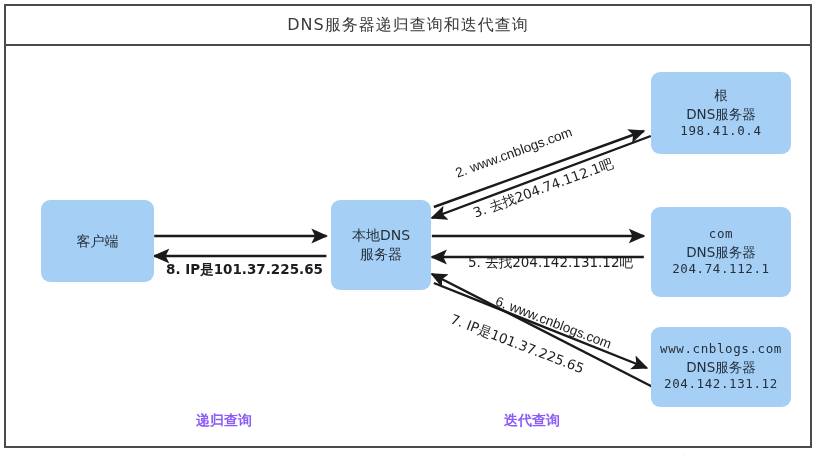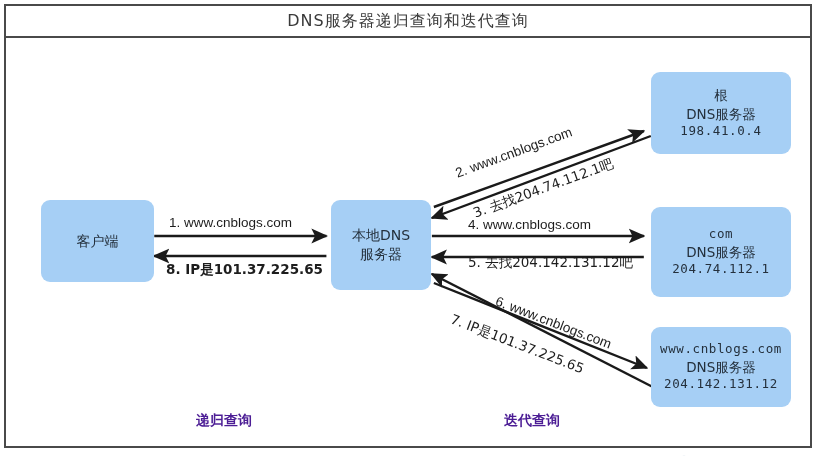--- a/index.html
+++ b/index.html
@@ -11,21 +11,21 @@
   }
   .frame{
     position:absolute;left:4px;top:4px;
     width:808px;height:444px;
     border:2px solid #4a4a4a;
     box-sizing:border-box;
     background:#fff;
   }
   .title-bar{
     position:absolute;left:0;top:0;
-    width:100%;height:32px;
+    width:100%;height:40px;
     border-bottom:2px solid #4a4a4a;
     box-sizing:border-box;
     display:flex;align-items:center;justify-content:center;
   }
   .title-text{
     font-size:16px;color:#3a3a3a;letter-spacing:1px;
     font-family:"DejaVu Sans","Liberation Sans",sans-serif;
   }
   .canvas{
     position:absolute;left:0;top:44px;
@@ -55,21 +55,21 @@
   svg.wires{position:absolute;left:0;top:0;width:100%;height:100%;overflow:visible;}
   .edge-label{
     position:absolute;
     font-size:13.5px;color:#1d1d1d;white-space:nowrap;
     font-family:"Liberation Sans","DejaVu Sans",sans-serif;
   }
   .edge-label.cjkmix{font-family:"DejaVu Sans","Liberation Sans",sans-serif;}
 
   .section-label{
     position:absolute;
-    font-size:14px;font-weight:bold;color:#4c1d95;
+    font-size:14px;font-weight:bold;color:#8b5cf6;
     font-family:"DejaVu Sans","Liberation Sans",sans-serif;
     white-space:nowrap;
   }
   #label-recursive{left:190px;top:362px;}
   #label-iterative{left:498px;top:362px;}
 
   .wm-wechat{
     position:absolute;left:668px;top:404px;
     display:flex;align-items:center;gap:6px;
     color:#9fb4c9;
@@ -135,27 +135,25 @@
       <span class="ln cjkline">DNS服务器</span>
       <span class="ln">204.74.112.1</span>
     </div>
 
     <div class="node mono" id="node-auth">
       <span class="ln">www.cnblogs.com</span>
       <span class="ln cjkline">DNS服务器</span>
       <span class="ln">204.142.131.12</span>
     </div>
 
-    <div class="edge-label" style="left:163px;top:165px;">1. www.cnblogs.com</div>
     <div class="edge-label cjkmix" style="left:160px;top:211px;font-weight:bold;">8. IP是101.37.225.65</div>
 
     <div class="edge-label" style="left:450px;top:116px;transform:rotate(-20deg);transform-origin:left center;">2. www.cnblogs.com</div>
     <div class="edge-label cjkmix" style="left:468px;top:155px;transform:rotate(-20deg);transform-origin:left center;">3. 去找204.74.112.1吧</div>
 
-    <div class="edge-label" style="left:462px;top:167px;">4. www.cnblogs.com</div>
     <div class="edge-label cjkmix" style="left:433px;top:204px;margin-left:29px;">5. 去找204.142.131.12吧</div>
 
     <div class="edge-label" style="left:490px;top:243px;transform:rotate(21deg);transform-origin:left center;">6. www.cnblogs.com</div>
     <div class="edge-label cjkmix" style="left:445px;top:260px;transform:rotate(21deg);transform-origin:left center;">7. IP是101.37.225.65</div>
 
     <div class="section-label" id="label-recursive">递归查询</div>
     <div class="section-label" id="label-iterative">迭代查询</div>
 
     <div class="wm-wechat">
       <svg width="26" height="22" viewBox="0 0 26 22">

